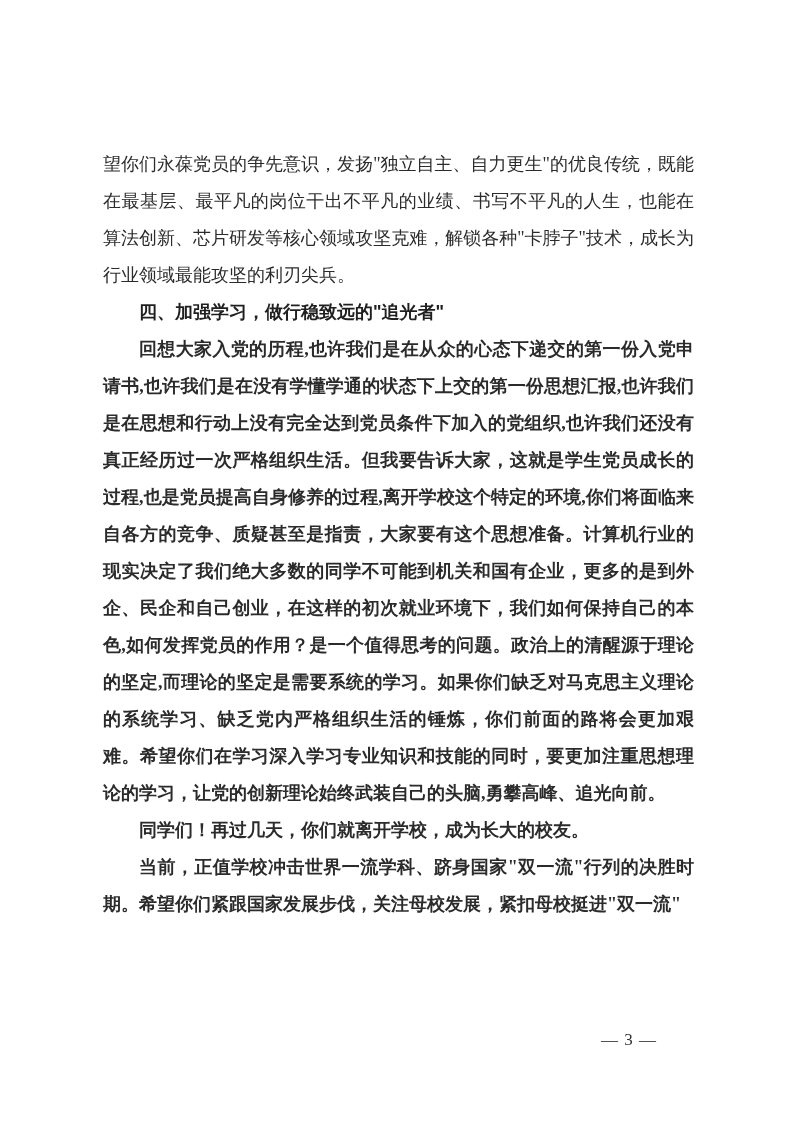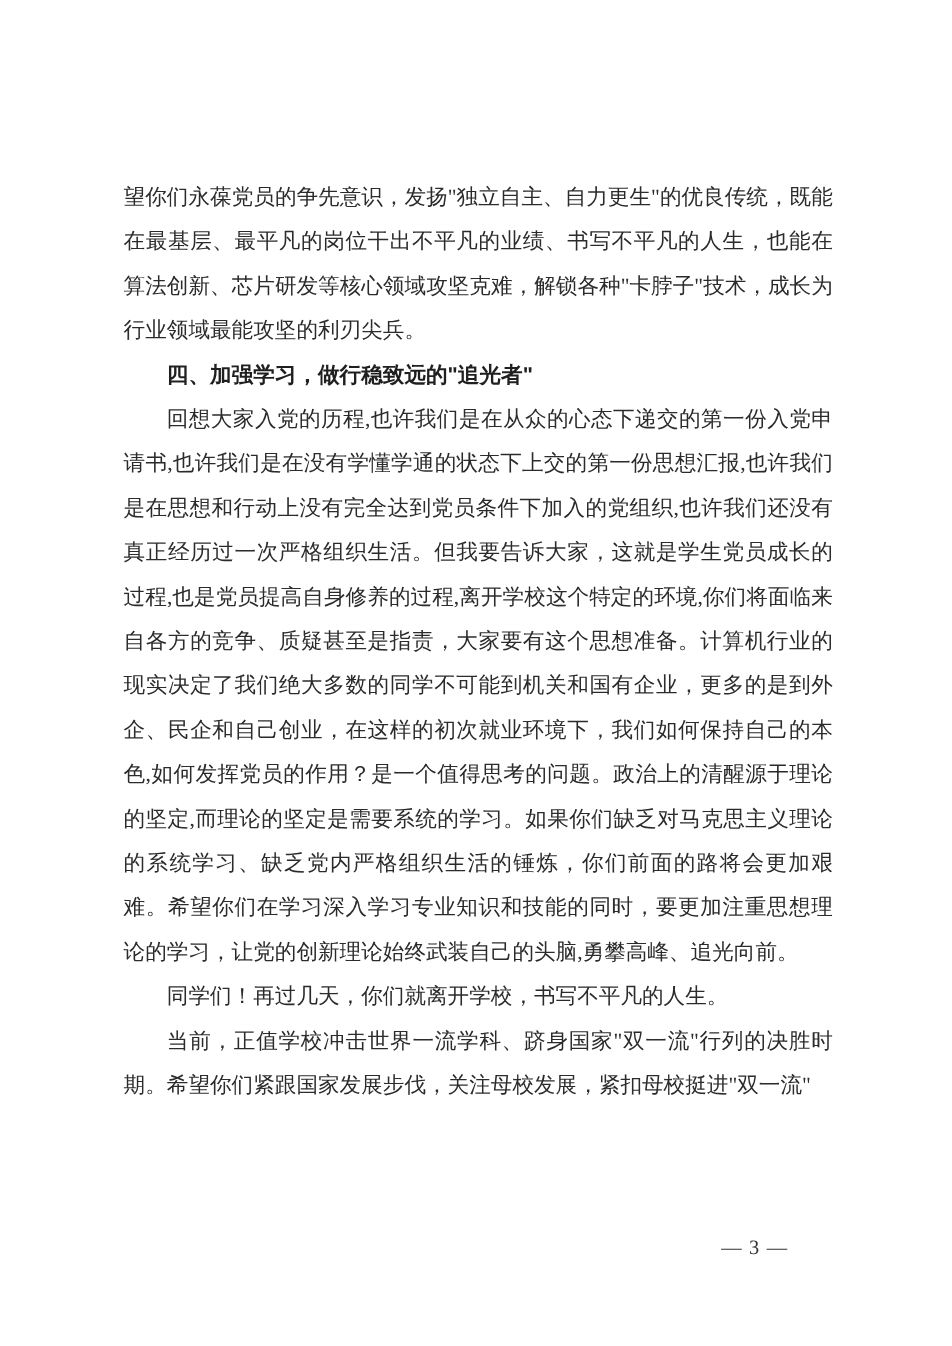--- a/index.html
+++ b/index.html
@@ -24,20 +24,21 @@
     font-size: 18px;
     line-height: 37px;
   }
   .content p {
     margin: 0;
     text-align: justify;
     text-justify: inter-character;
   }
   .content p.indent {
     text-indent: 2em;
+    font-weight: bold;
   }
   .content p.heading {
     font-family: "Liberation Sans", "DejaVu Sans", sans-serif;
     font-weight: bold;
     text-indent: 2em;
     text-align: left;
     color: #1f1f1f;
   }
   .page-number {
     position: absolute;
@@ -50,17 +51,17 @@
   }
 </style>
 </head>
 <body>
 
 <div class="page">
   <div class="content">
     <p>望你们永葆党员的争先意识，发扬"独立自主、自力更生"的优良传统，既能在最基层、最平凡的岗位干出不平凡的业绩、书写不平凡的人生，也能在算法创新、芯片研发等核心领域攻坚克难，解锁各种"卡脖子"技术，成长为行业领域最能攻坚的利刃尖兵。</p>
     <p class="heading">四、加强学习，做行稳致远的"追光者"</p>
     <p class="indent">回想大家入党的历程,也许我们是在从众的心态下递交的第一份入党申请书,也许我们是在没有学懂学通的状态下上交的第一份思想汇报,也许我们是在思想和行动上没有完全达到党员条件下加入的党组织,也许我们还没有真正经历过一次严格组织生活。但我要告诉大家，这就是学生党员成长的过程,也是党员提高自身修养的过程,离开学校这个特定的环境,你们将面临来自各方的竞争、质疑甚至是指责，大家要有这个思想准备。计算机行业的现实决定了我们绝大多数的同学不可能到机关和国有企业，更多的是到外企、民企和自己创业，在这样的初次就业环境下，我们如何保持自己的本色,如何发挥党员的作用？是一个值得思考的问题。政治上的清醒源于理论的坚定,而理论的坚定是需要系统的学习。如果你们缺乏对马克思主义理论的系统学习、缺乏党内严格组织生活的锤炼，你们前面的路将会更加艰难。希望你们在学习深入学习专业知识和技能的同时，要更加注重思想理论的学习，让党的创新理论始终武装自己的头脑,勇攀高峰、追光向前。</p>
-    <p class="indent">同学们！再过几天，你们就离开学校，书写不平凡的人生。</p>
+    <p class="indent">同学们！再过几天，你们就离开学校，成为长大的校友。</p>
     <p class="indent">当前，正值学校冲击世界一流学科、跻身国家"双一流"行列的决胜时期。希望你们紧跟国家发展步伐，关注母校发展，紧扣母校挺进"双一流"</p>
   </div>
   <div class="page-number">— 3 —</div>
 </div>
 
 </body></html>

